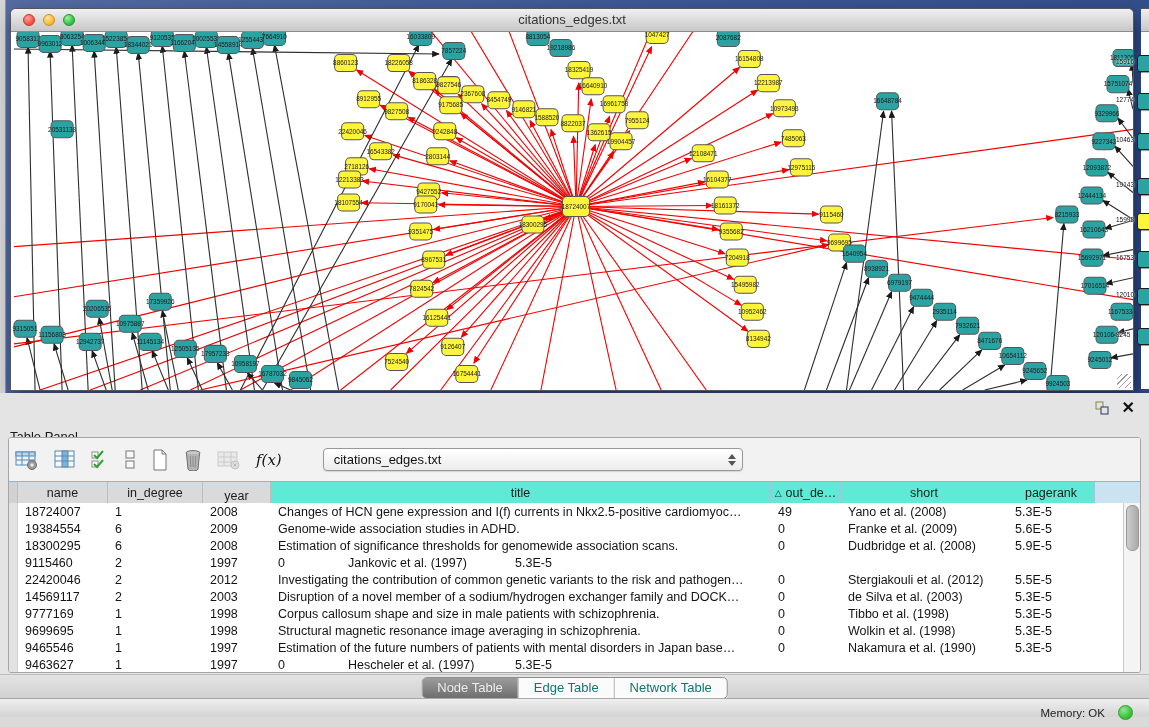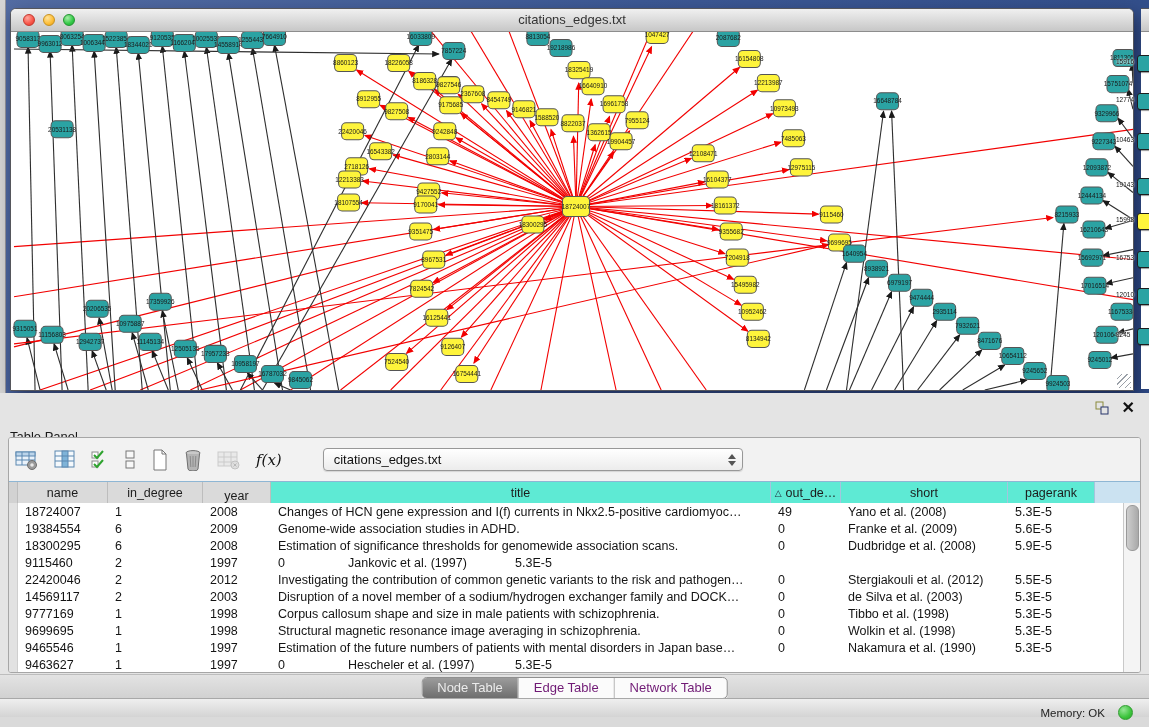--- a/index.html
+++ b/index.html
@@ -61,21 +61,21 @@
   .td{box-sizing:border-box;padding-left:7px;white-space:nowrap;overflow:hidden;}
   .c0{width:90px;} .c1{width:95px;} .c2{width:68px;align-items:flex-end;} .c3{width:500px;} .c4{width:70px;} .c5{width:167px;} .c6{width:87px;}
   .vscroll{position:absolute;right:0;top:65px;width:16px;bottom:0;background:#F4F4F4;border-left:1px solid #C9C9C9;}
   .thumb{position:absolute;left:2px;top:2px;width:11px;height:44px;border-radius:6px;
          background:linear-gradient(90deg,#cecece,#a9a9a9);border:1px solid #999;}
   
   .tabbar{position:absolute;left:0;top:674px;width:1149px;height:24px;
           background:linear-gradient(#E3E3E3,#D1D1D1);border-top:1px solid #BDBDBD;box-sizing:border-box;}
   .segctl{position:absolute;left:50%;top:2px;transform:translateX(-50%);display:flex;height:20px;
           border:1px solid #8f8f8f;border-radius:5px;overflow:hidden;background:#FBFBFB;box-shadow:0 1px 0 rgba(255,255,255,.7);}
-  .seg{padding:0 15px;line-height:20px;font-size:13px;color:#701a75;border-right:1px solid #b5b5b5;}
+  .seg{padding:0 15px;line-height:20px;font-size:13px;color:#0f766e;border-right:1px solid #b5b5b5;}
   .seg:last-child{border-right:none;}
   .seg.active{background:linear-gradient(#9c9c9c,#6e6e6e);color:#ECECEC;}
   .statusbar{position:absolute;left:0;top:698px;width:1149px;height:19px;
              background:linear-gradient(#EFEFEF,#D4D4D4);border-top:1px solid #A8A8A8;box-sizing:border-box;}
   .mem{position:absolute;right:44px;top:8px;font-size:11.5px;color:#222;}
   .memdot{position:absolute;right:16px;top:6px;width:15px;height:15px;border-radius:50%;
           background:radial-gradient(circle at 35% 30%,#95e695,#3cc43c 60%,#2aa52a);border:1px solid #2F9C2F;box-sizing:border-box;}
 </style>
 </head>
 <body>

